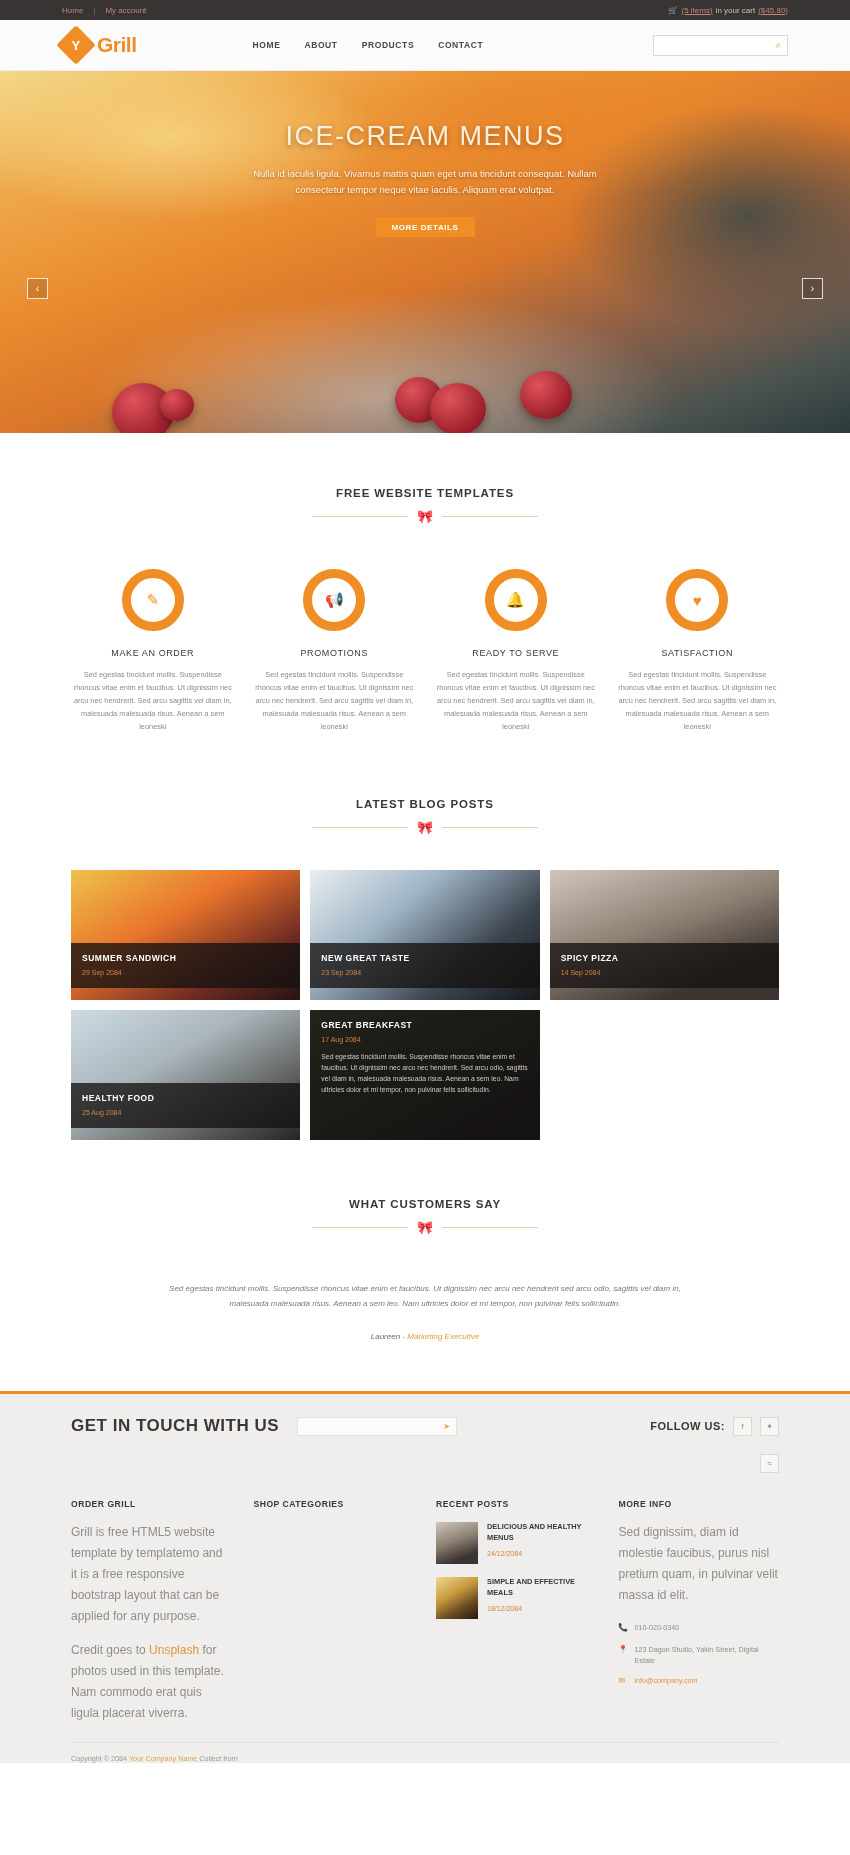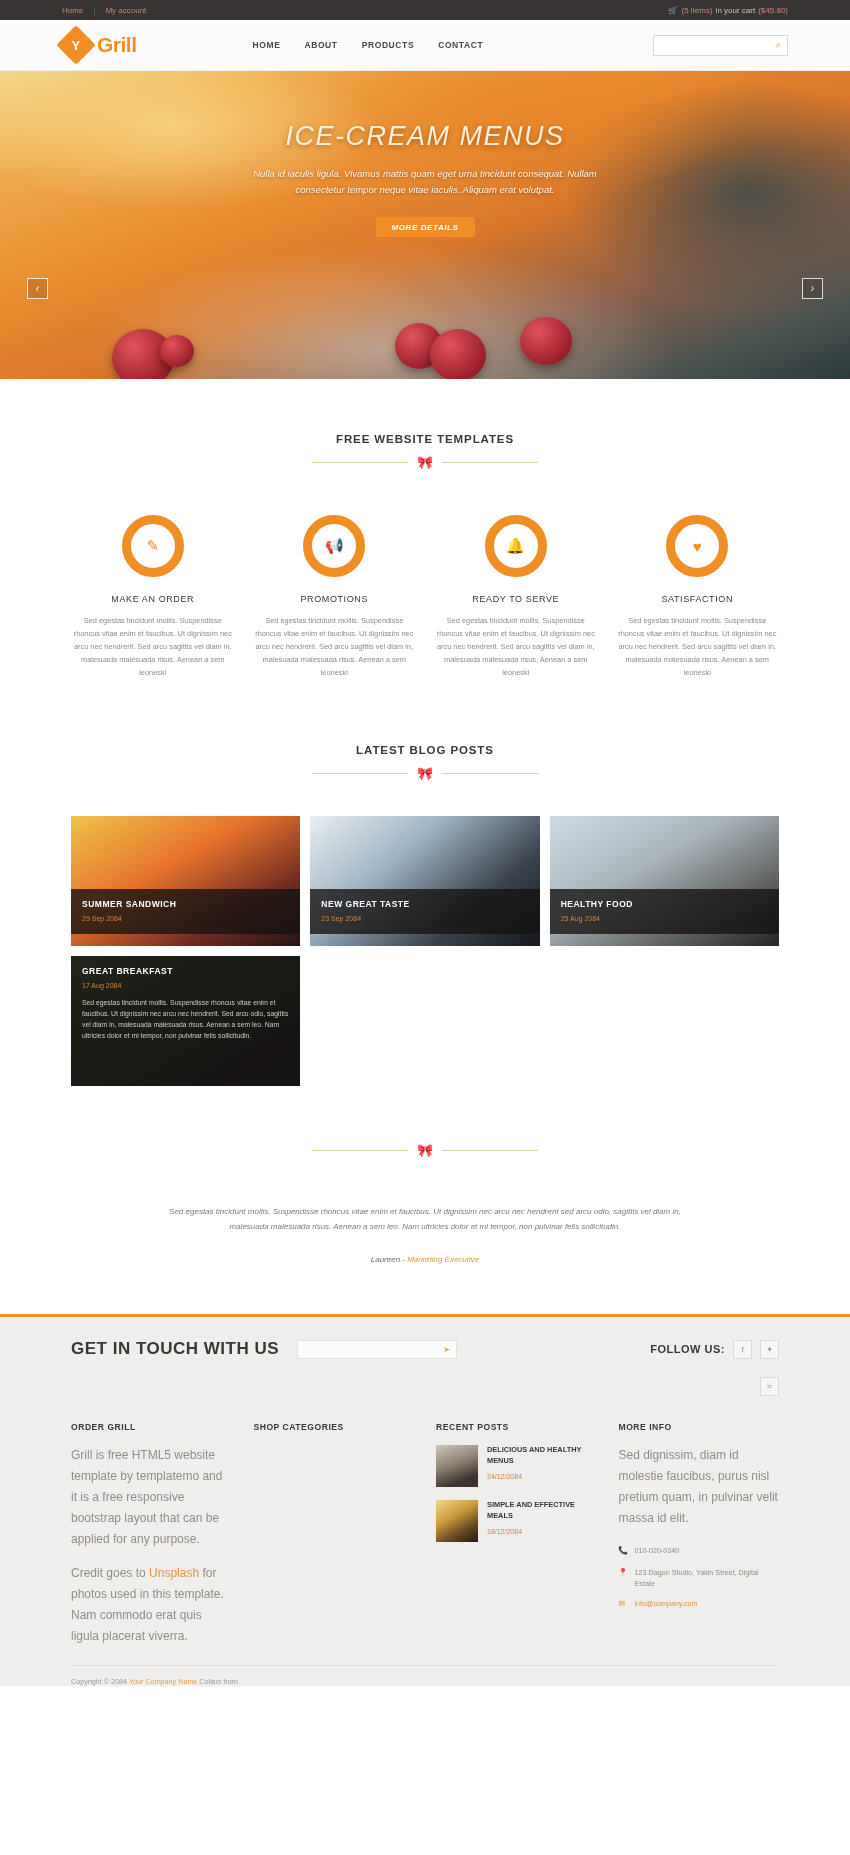--- a/index.html
+++ b/index.html
@@ -9,21 +9,21 @@
     background:#fff; color:#333;
   }
   
   .topbar{height:20px;background:#373433;display:flex;align-items:center;
     padding:0 62px;font-size:8px;color:#c9c3bd;}
   .topbar a{color:#c9847a;text-decoration:none;margin-right:10px;}
   .topbar .tb-left{display:flex;align-items:center;}
   .topbar .sep{color:#7a726c;margin-right:10px;}
   .topbar .tb-right{margin-left:auto;display:flex;align-items:center;gap:3px;}
   .cart-ico{color:#ddd;font-size:8px;}
-  .cart-amt,.cart-items{color:#c9847a;}
+  .cart-amt,.cart-items{color:#c9847a;text-decoration:underline;}
   .cart-mid{color:#c9c3bd;}
 
   
   .header{height:51px;background:#fbfbfb;display:flex;align-items:center;
     padding:0 62px;border-bottom:1px solid #f0eeec;}
   .logo{display:flex;align-items:center;gap:7px;}
   .logo-mark{width:28px;height:28px;background:#f08d24;
     transform:rotate(45deg);border-radius:3px;display:flex;
     align-items:center;justify-content:center;}
   .logo-mark span{transform:rotate(-45deg);color:#fff;font-size:13px;font-weight:bold;}
@@ -31,22 +31,22 @@
   .nav{display:flex;gap:24px;margin-left:116px;}
   .nav a{color:#4a4744;font-size:8.5px;font-weight:bold;letter-spacing:.6px;
     text-decoration:none;}
   .search-box{margin-left:auto;width:135px;height:21px;border:1px solid #ded9d4;
     background:#fff;display:flex;align-items:center;padding:0 6px;}
   .search-box input{border:0;outline:0;flex:1;font-size:8px;
     font-family:"Liberation Sans",sans-serif;background:transparent;}
   .search-ico{color:#f08d24;font-size:10px;}
 
   
-  .hero{position:relative;height:308px;overflow:hidden;
-    background:linear-gradient(160deg,#f2d98a 0%,#efa94a 18%,#e98b2f 38%,#d9762a 55%,#8d6048 72%,#4a5350 88%,#2d3a3c 100%);font-style:italic;}
+  .hero{position:relative;height:362px;overflow:hidden;
+    background:linear-gradient(160deg,#f2d98a 0%,#efa94a 18%,#e98b2f 38%,#d9762a 55%,#8d6048 72%,#4a5350 88%,#2d3a3c 100%);}
   .hero:before{content:"";position:absolute;inset:0;
     background:
       radial-gradient(ellipse 300px 120px at 20% 18%,rgba(247,220,140,.75),transparent 70%),
       radial-gradient(ellipse 320px 130px at 62% 12%,rgba(232,132,40,.8),transparent 70%),
       radial-gradient(ellipse 260px 160px at 88% 40%,rgba(60,72,72,.85),transparent 70%),
       radial-gradient(ellipse 420px 150px at 45% 90%,rgba(210,210,205,.55),transparent 70%);}
   .berries{position:absolute;left:0;right:0;bottom:0;height:120px;}
   .berry{position:absolute;border-radius:50%;
     background:radial-gradient(circle at 35% 30%,#e0535a,#9c1f2c 70%,#6b1119);
     box-shadow:0 4px 10px rgba(0,0,0,.35);}
@@ -258,40 +258,48 @@
         </div>
       </div>
       <div class="post">
         <div class="post-img img-b"></div>
         <div class="post-cap">
           <div class="post-title">NEW GREAT TASTE</div>
           <div class="post-date">23 Sep 2084</div>
         </div>
       </div>
       <div class="post">
+        <div class="post-img img-c"></div>
+        <div class="post-cap">
+          <div class="post-title">SPICY PIZZA</div>
+          <div class="post-date">14 Sep 2084</div>
+        </div>
+      </div>
+      <div class="post">
         <div class="post-img img-d"></div>
         <div class="post-cap">
           <div class="post-title">HEALTHY FOOD</div>
           <div class="post-date">25 Aug 2084</div>
         </div>
       </div>
       <div class="post open">
         <div class="post-img img-e"></div>
         <div class="post-cap">
           <div class="post-title">GREAT BREAKFAST</div>
           <div class="post-date">17 Aug 2084</div>
           <div class="post-excerpt">Sed egestas tincidunt mollis. Suspendisse rhoncus vitae enim et faucibus. Ut dignissim nec arcu nec hendrerit. Sed arcu odio, sagittis vel diam in, malesuada malesuada risus. Aenean a sem leo. Nam ultricies dolor et mi tempor, non pulvinar felis sollicitudin.</div>
         </div>
       </div>
     </div>
   </div>
 </div>
 
 <div class="testi">
   <div class="sec-head">
+    <div class="sec-title">WHAT CUSTOMERS SAY</div>
     <div class="bow-row">
       <div class="bow-line"></div>
       <div class="bow">🎀</div>
       <div class="bow-line"></div>
     </div>
   </div>
   <div class="testi-body">Sed egestas tincidunt mollis. Suspendisse rhoncus vitae enim et faucibus. Ut dignissim nec arcu nec hendrerit sed arcu odio, sagittis vel diam in, malesuada malesuada risus. Aenean a sem leo. Nam ultricies dolor et mi tempor, non pulvinar felis sollicitudin.</div>
   <div class="testi-author">
     <span>Laureen -</span><span class="role"> Marketing Executive</span>
   </div>

